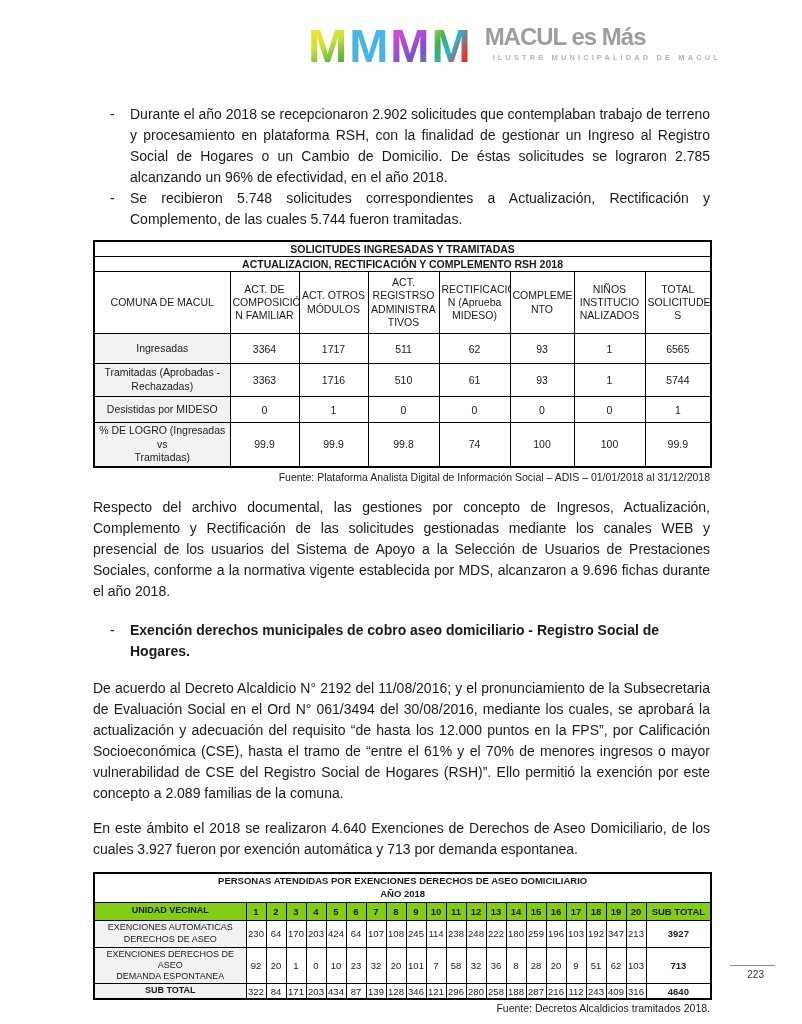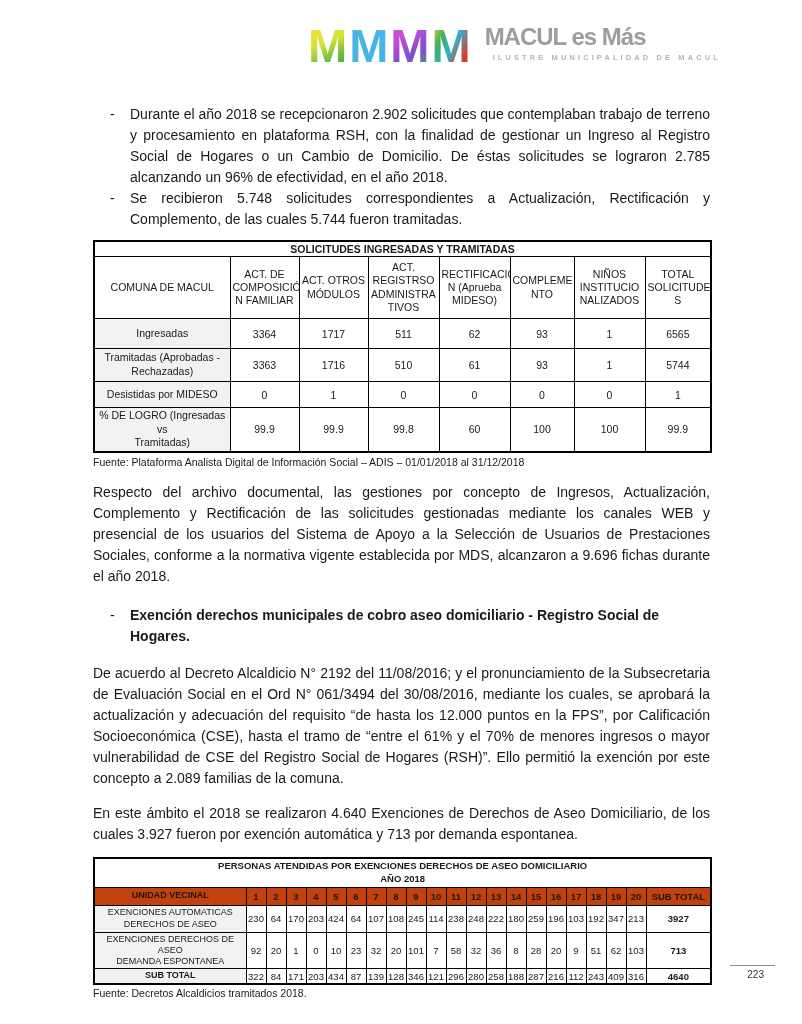--- a/index.html
+++ b/index.html
@@ -27,42 +27,42 @@
   .content { position:absolute; left:93px; top:0; width:617px; }
   .spacer-top { height:104px; }
 
   .bullet { display:flex; font-size:14px; line-height:21px; }
   .bullet .dash { width:37px; padding-left:17px; flex:none; }
   .bullet .btxt { flex:1; text-align:justify; }
   .bullet.bold .btxt { font-weight:700; text-align:left; }
 
   p.para { font-size:14px; line-height:21px; text-align:justify; }
 
-  .fuente { font-size:10.5px; text-align:left; margin-top:3px; }
+  .fuente { font-size:10.5px; text-align:right; margin-top:3px; }
 
   
   table { border-collapse:collapse; table-layout:fixed; width:617px; border:2px solid #000; }
   td { border:1px solid #000; text-align:center; vertical-align:middle; overflow:hidden; }
 
   
   .t1 { margin-top:10px; }
   .t1 td { font-size:10.5px; padding:1px 2px; }
   .t1 .t-title td { font-weight:700; height:14px; }
   .t1 .t-colhead td { height:62px; white-space:pre-line; line-height:1.25; }
   .t1 .lbl { background:#f2f2f2; white-space:pre-line; line-height:1.3; }
   .t1 .r1 td { height:30px; }
   .t1 .r2 td { height:33px; }
   .t1 .r3 td { height:26px; }
   .t1 .r4 td { height:33px; }
 
   
   .t2 { margin-top:12px; }
   .t2 td { font-size:9.5px; padding:1px 0; }
   .t2 .t-title td { font-weight:700; height:28px; white-space:pre-line; line-height:1.35; }
-  .t2 .t-head td { font-weight:700; background:#c2410c; height:18px; }
+  .t2 .t-head td { font-weight:700; background:#84cc16; height:18px; }
   .t2 .lbl { background:#f2f2f2; white-space:pre-line; line-height:1.25; font-size:9px; }
   .t2 .r1 td, .t2 .r2 td { height:27px; }
   .t2 .t-total td { height:15px; }
   .t2 .t-total .lbl { font-weight:700; }
   .t2 .subtotal { font-weight:700; }
 
   
   .footer-rule { position:absolute; top:965px; right:27px; width:45px; border-top:1px solid #8a8a8a; }
   .page-num { position:absolute; top:969px; right:38px; font-size:10px; color:#333; }
 </style>
@@ -103,20 +103,23 @@
           <col style="width:69px">
           <col style="width:71px">
         <col style="width:71px">
           <col style="width:64px">
           <col style="width:71px">
           <col style="width:66px">
       </colgroup>
       <tbody>
         <tr class="t-title">
           <td colspan="8">SOLICITUDES INGRESADAS Y TRAMITADAS</td>
+        </tr>
+        <tr class="t-title">
+          <td colspan="8">ACTUALIZACION, RECTIFICACIÓN Y COMPLEMENTO RSH 2018</td>
         </tr>
         <tr class="t-colhead">
           <td>COMUNA DE MACUL</td>
             <td>ACT. DE
 COMPOSICIÓ
 N FAMILIAR</td>
             <td>ACT. OTROS
 MÓDULOS</td>
             <td>ACT.
 REGISTRSO
@@ -164,21 +167,21 @@
             <td>0</td>
             <td>0</td>
             <td>1</td>
         </tr>
         <tr class="r4">
           <td class="lbl">% DE LOGRO (Ingresadas vs
 Tramitadas)</td>
           <td>99.9</td>
             <td>99.9</td>
             <td>99.8</td>
-            <td>60</td>
+            <td>74</td>
             <td>100</td>
             <td>100</td>
             <td>99.9</td>
         </tr>
       </tbody>
     </table>
     <div class="fuente">Fuente: Plataforma Analista Digital de Información Social – ADIS – 01/01/2018 al 31/12/2018</div>
 
     <p class="para" style="margin-top:14px">Respecto del archivo documental, las gestiones por concepto de Ingresos, Actualización, Complemento y Rectificación de las solicitudes gestionadas mediante los canales WEB y presencial de los usuarios del Sistema de Apoyo a la Selección de Usuarios de Prestaciones Sociales, conforme a la normativa vigente establecida por MDS, alcanzaron a 9.696 fichas durante el año 2018.</p>
 

